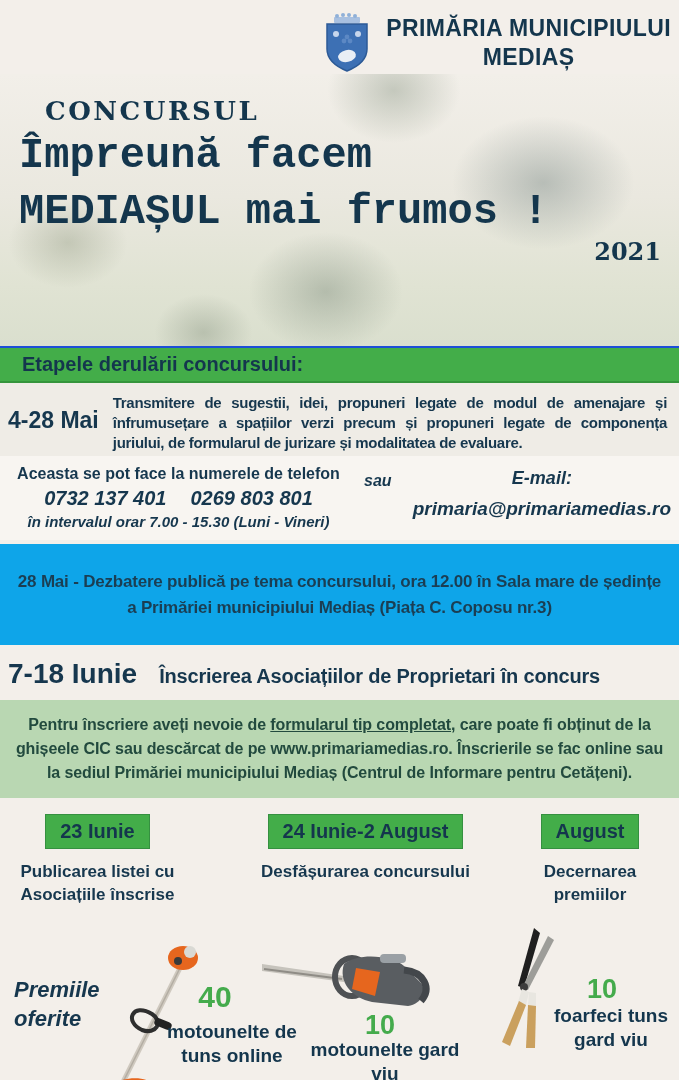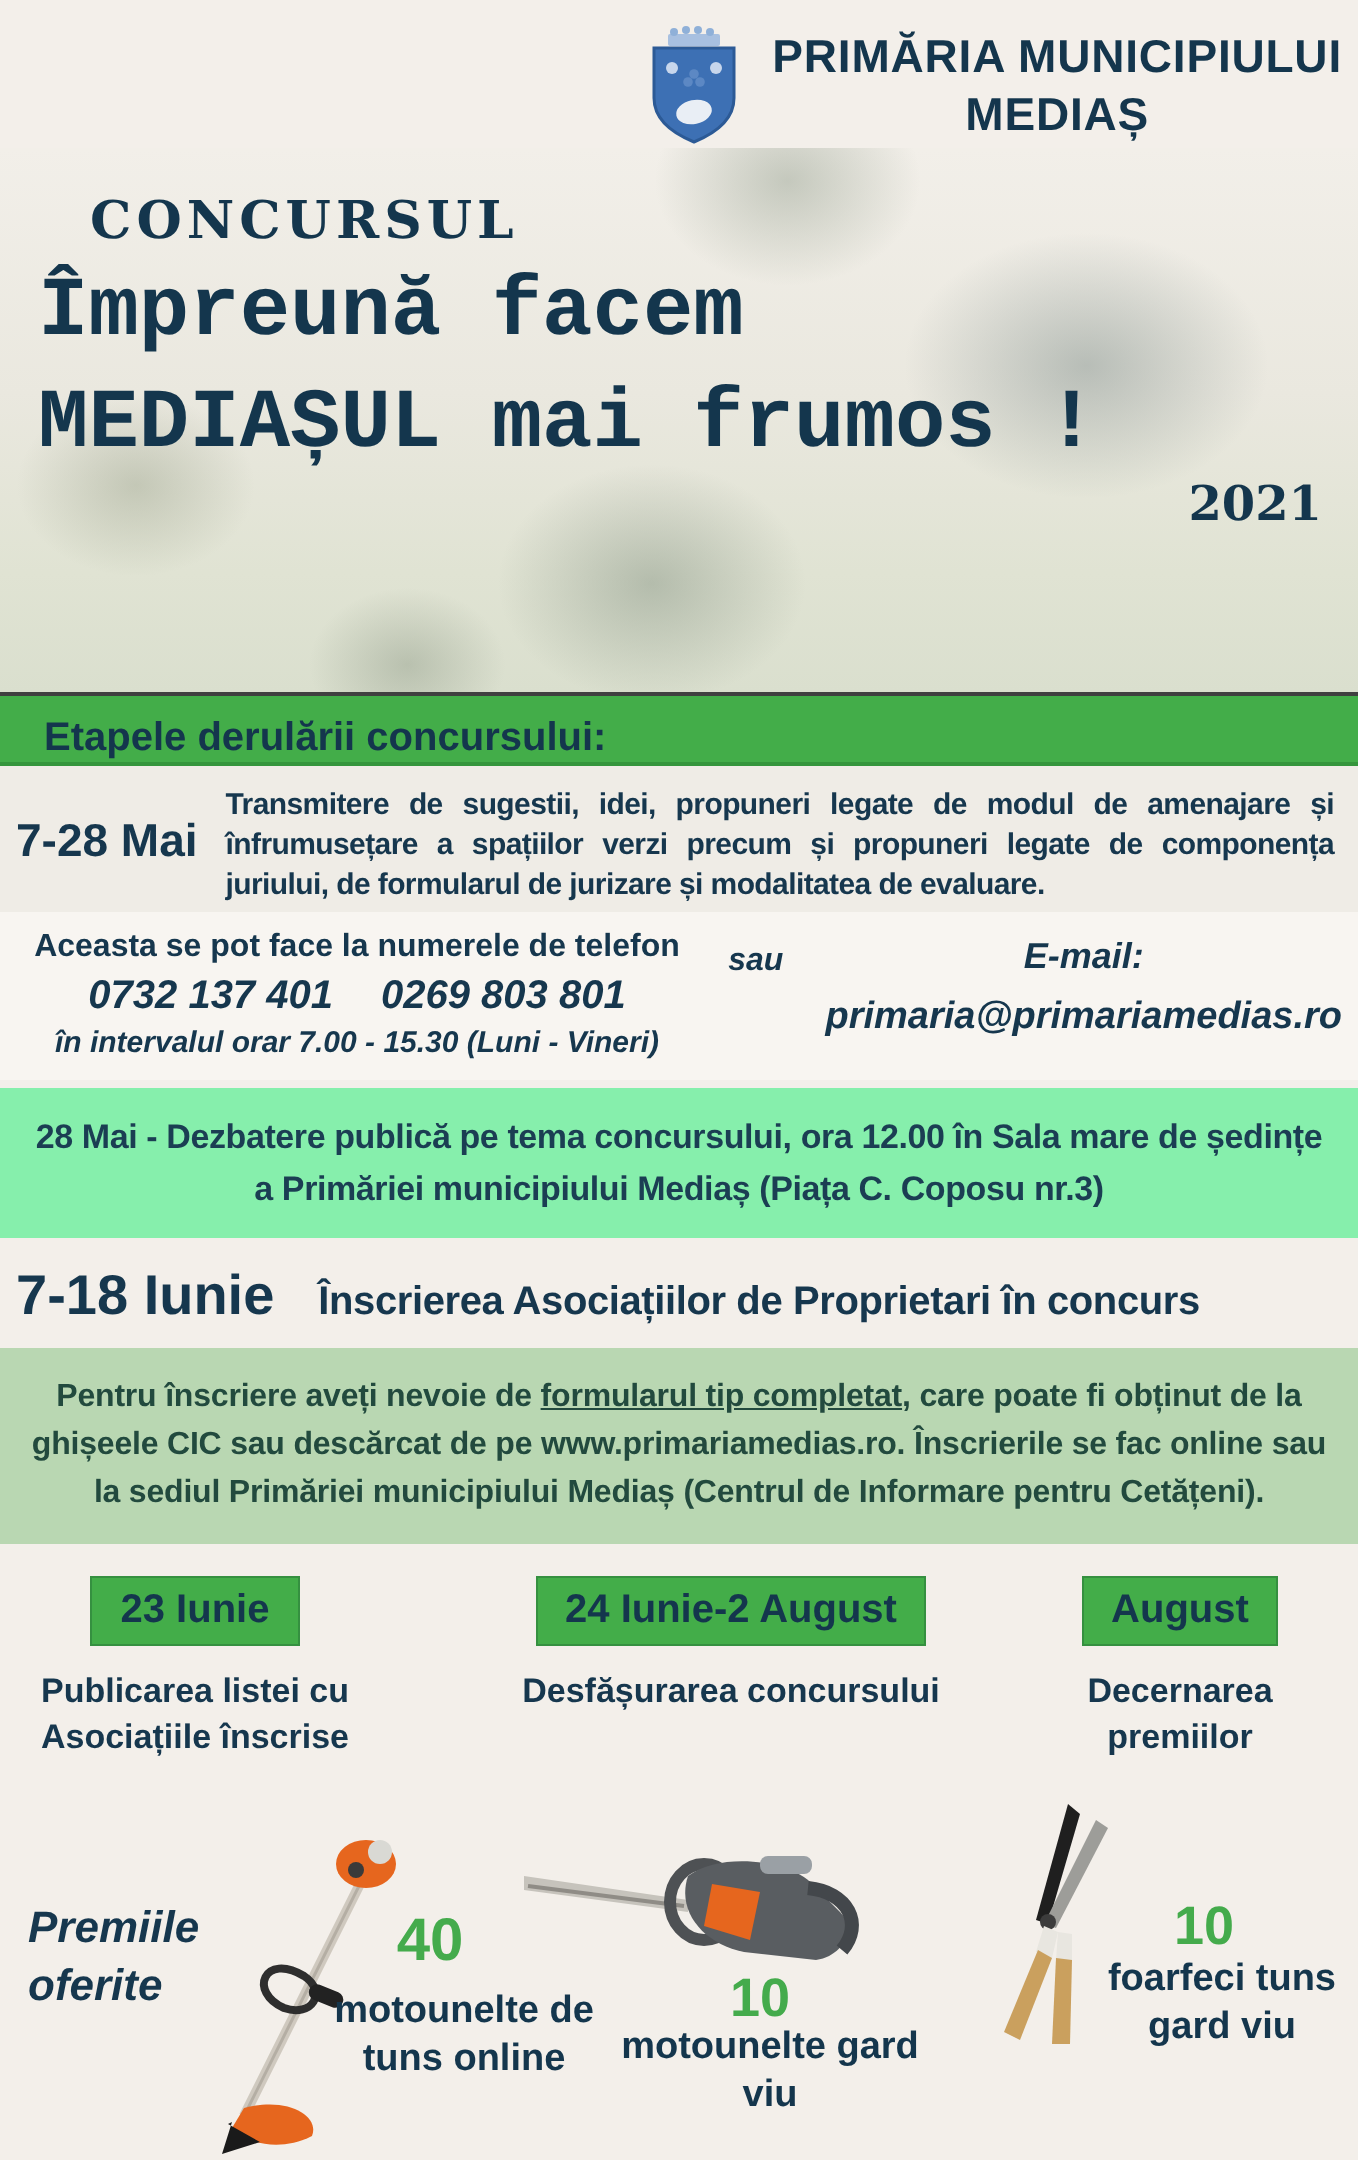--- a/index.html
+++ b/index.html
@@ -20,39 +20,39 @@
       radial-gradient(130px 95px at 80% 40%, rgba(100,118,116,.38), transparent 70%),
       radial-gradient(110px 85px at 48% 80%, rgba(96,114,98,.34), transparent 70%),
       radial-gradient(85px 65px at 10% 62%, rgba(128,138,112,.33), transparent 70%),
       radial-gradient(70px 55px at 30% 95%, rgba(105,120,100,.30), transparent 70%),
       linear-gradient(180deg,#f2efe9 0%,#eae8df 45%,#e0e3d3 78%,#dadfce 100%);
   }
   .kicker{padding:22px 0 0 45px;font-family:"DejaVu Serif",serif;font-weight:bold;font-size:26px;letter-spacing:2.5px;color:#14364d;}
   .hero-title{padding-left:19px;font-family:Liberation Mono, monospace;font-weight:bold;font-size:42px;line-height:1.18;margin-top:6px;white-space:nowrap;color:#14364d;}
   .year{text-align:right;padding-right:18px;font-family:"DejaVu Serif",serif;font-weight:bold;font-size:24px;margin-top:0px;color:#14364d;}
   
-  .green-bar{height:33px;background:#43ad49;display:flex;align-items:flex-end;padding-left:22px;
-    font-size:20px;font-weight:bold;color:#14364d;border-top:2px solid #404040;border-bottom:2px solid #35953c;}
+  .green-bar{height:33px;background:#43ad49;display:flex;align-items:center;padding-left:22px;
+    font-size:20px;font-weight:bold;color:#14364d;border-top:2px solid #1d4ed8;border-bottom:2px solid #35953c;}
   
   .stage1{display:flex;gap:14px;padding:10px 12px 4px 8px;background:#efece6;}
   .stage1-date{font-size:23px;font-weight:bold;white-space:nowrap;padding-top:14px;}
   .stage1-text{flex:1;font-size:15px;font-weight:bold;line-height:1.32;letter-spacing:-0.3px;text-align:justify;}
   
   .contact{display:flex;align-items:flex-start;background:#f8f5f1;padding:9px 8px 10px 14px;}
   .contact-left{width:330px;text-align:center;}
   .contact-intro{font-size:16px;font-weight:bold;}
   .phones{display:flex;justify-content:center;gap:24px;font-style:italic;font-weight:bold;font-size:20px;margin-top:4px;}
   .hours{font-style:italic;font-weight:bold;font-size:15px;margin-top:3px;}
   .sau{font-style:italic;font-weight:bold;font-size:16px;margin-top:7px;width:70px;text-align:center;}
   .contact-right{flex:1;text-align:center;font-style:italic;font-weight:bold;}
   .email-label{font-size:18px;margin-top:3px;}
   .email{font-size:19px;margin-top:9px;}
   
-  .banner{background:#86efac;text-align:center;font-weight:bold;font-size:17px;color:#1b3e53;
-    padding:12px 14px;line-height:1.5;margin-top:4px;letter-spacing:-0.2px;}
+  .banner{background:#0ea5e9;text-align:center;font-weight:bold;font-size:17px;color:#1b3e53;
+    padding:25px 14px;line-height:1.5;margin-top:4px;letter-spacing:-0.2px;}
   
   .stage3{display:flex;align-items:baseline;gap:22px;padding:13px 4px 10px 8px;}
   .stage3-date{font-size:28px;font-weight:bold;white-space:nowrap;}
   .stage3-title{font-size:20px;font-weight:bold;white-space:nowrap;letter-spacing:-0.2px;}
   
   .regbox{background:#b9d7b2;color:#224a3e;text-align:center;font-weight:bold;font-size:16px;
     line-height:1.5;padding:13px 8px;letter-spacing:-0.1px;}
   .regbox .u{text-decoration:underline;margin-top:40px;}
   
   .timeline{position:relative;height:102px;margin-top:16px;}
@@ -110,21 +110,21 @@
     <div class="hero-title">Împreună facem</div>
     <div class="hero-title">MEDIAȘUL mai frumos !</div>
     <div class="year">2021</div>
   </div>
 
   <div class="green-bar">
     <span>Etapele derulării concursului:</span>
   </div>
 
   <div class="stage1">
-    <div class="stage1-date">7-28 Mai</div>
+    <div class="stage1-date">4-28 Mai</div>
     <div class="stage1-text">Transmitere de sugestii, idei, propuneri legate de modul de amenajare și înfrumusețare a spațiilor verzi precum și propuneri legate de componența juriului, de formularul de jurizare și modalitatea de evaluare.</div>
   </div>
 
   <div class="contact">
     <div class="contact-left">
       <div class="contact-intro">Aceasta se pot face la numerele de telefon</div>
       <div class="phones">
         <span>0732 137 401</span>
         <span>0269 803 801</span>
       </div>

